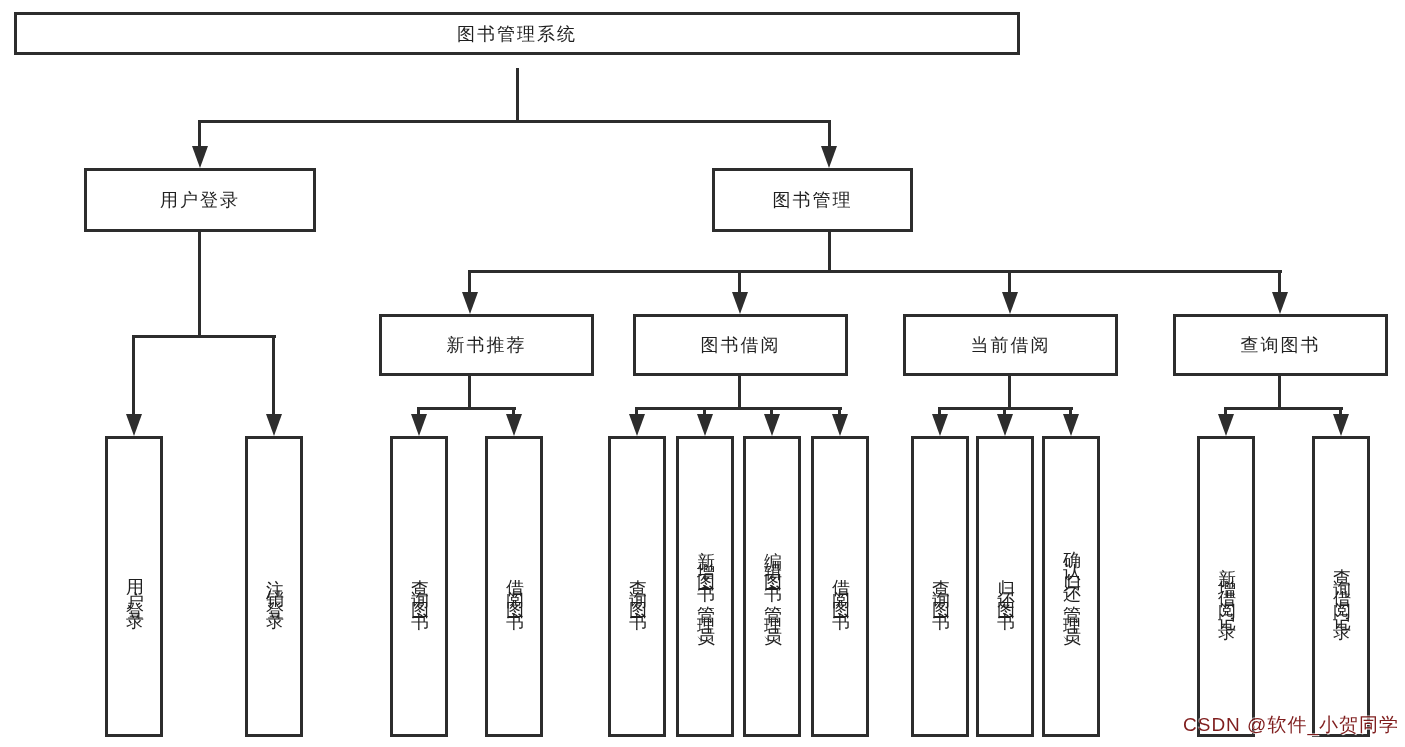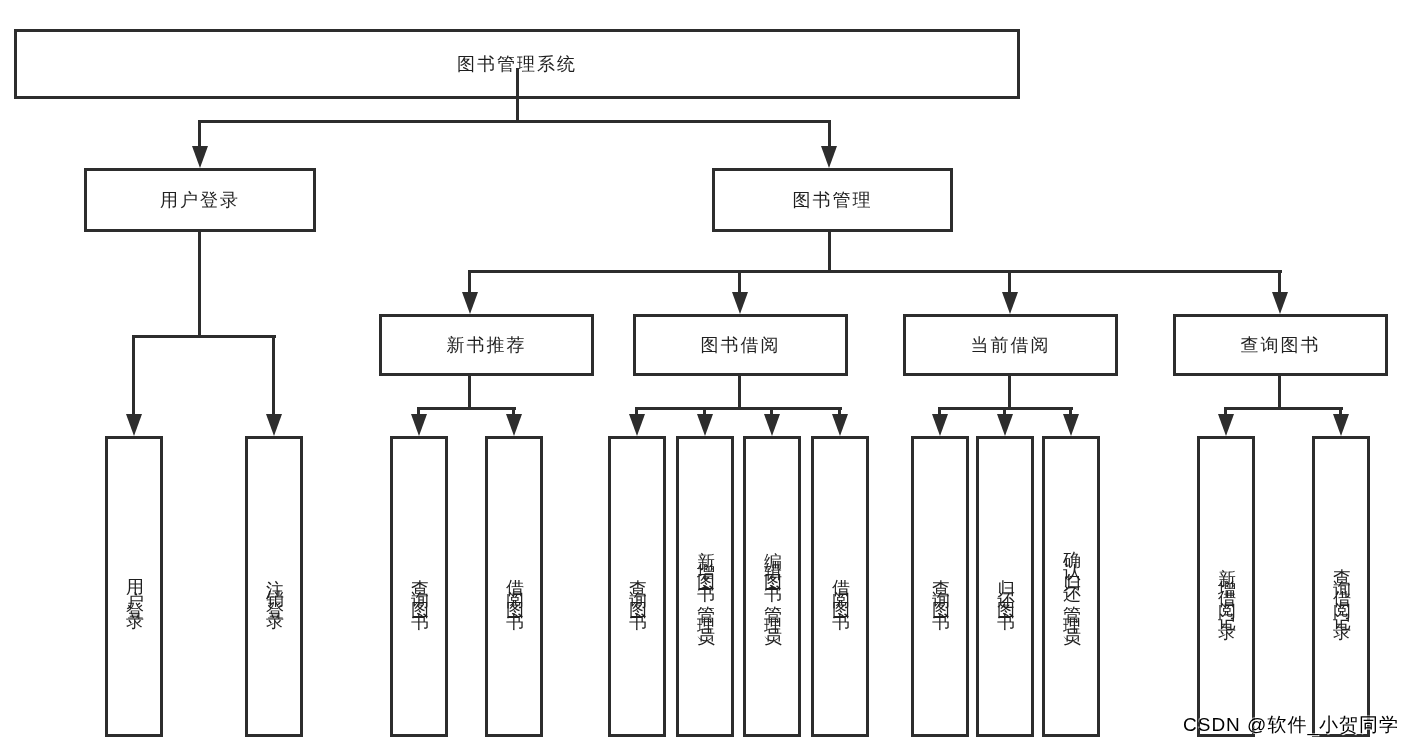--- a/index.html
+++ b/index.html
@@ -51,29 +51,29 @@
     text-shadow:1px 1px 0 rgba(255,255,255,0.95), -1px -1px 0 rgba(255,255,255,0.5);
     z-index:10;
     white-space:nowrap;
   }
 </style>
 </head>
 <body>
 
 <div class="canvas">
 
-  <div class="hbox" style="left:14px;top:29px;width:1006px;height:70px">
+  <div class="hbox" style="left:14px;top:12px;width:1006px;height:43px">
     <span>图书管理系统</span>
   </div>
 
   <div class="hbox" style="left:84px;top:168px;width:232px;height:64px">
     <span>用户登录</span>
   </div>
 
-  <div class="hbox" style="left:712px;top:168px;width:241px;height:64px">
+  <div class="hbox" style="left:712px;top:168px;width:201px;height:64px">
     <span>图书管理</span>
   </div>
 
   <div class="hbox" style="left:379px;top:314px;width:215px;height:62px">
     <span>新书推荐</span>
   </div>
 
   <div class="hbox" style="left:903px;top:314px;width:215px;height:62px">
     <span>当前借阅</span>
   </div>
@@ -182,15 +182,15 @@
   <div class="vl" style="left:1069px;top:407px;height:9px"></div>
   <div class="ar" style="left:1063px;top:414px"></div>
 
   <div class="vl" style="left:1278px;top:376px;height:33px"></div>
   <div class="hl" style="left:1224px;top:407px;width:119px"></div>
   <div class="vl" style="left:1224px;top:407px;height:9px"></div>
   <div class="ar" style="left:1218px;top:414px"></div>
   <div class="vl" style="left:1339px;top:407px;height:9px"></div>
   <div class="ar" style="left:1333px;top:414px"></div>
 
-  <div class="watermark" style="color: #000000;">CSDN @软件_小贺同学</div>
+  <div class="watermark" style="color: #7f1d1d;">CSDN @软件_小贺同学</div>
 
 </div>
 
 </body></html>

